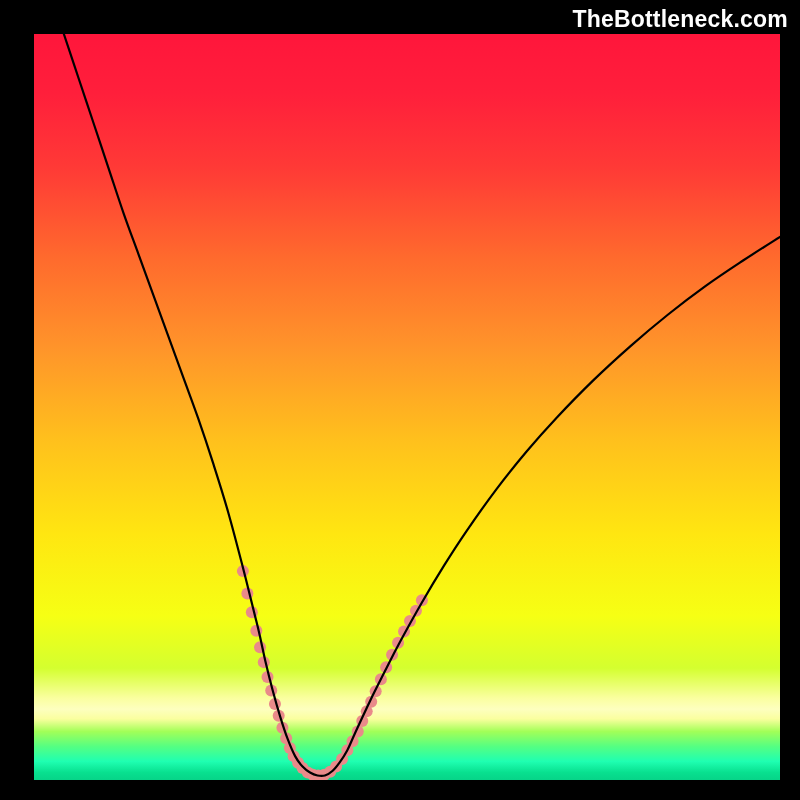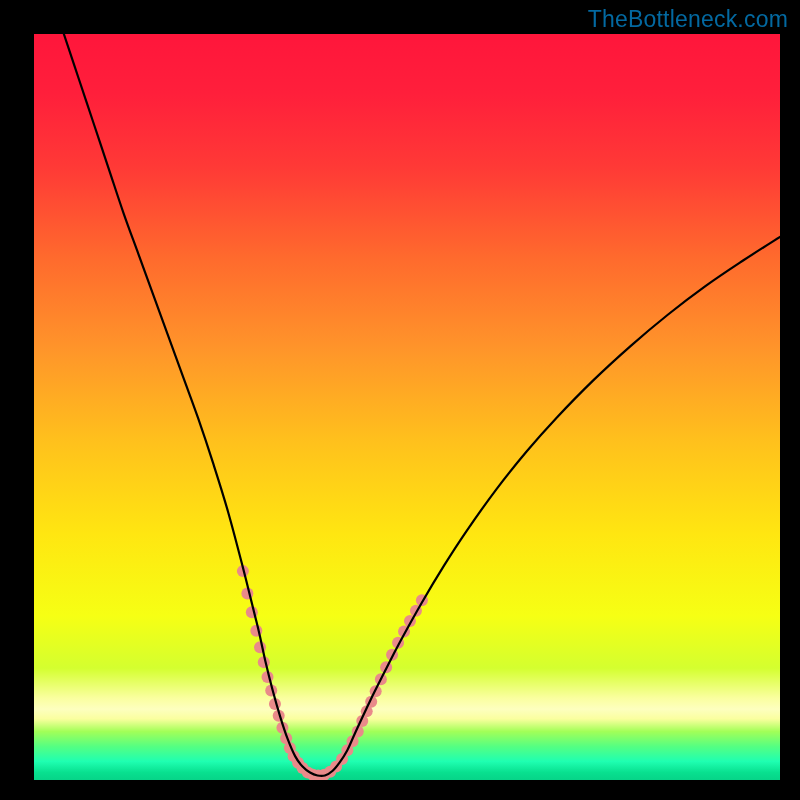--- a/index.html
+++ b/index.html
@@ -38,23 +38,23 @@
     position: absolute;
     left: 0;
     top: 0;
     width: 100%;
     height: 100%;
   }
   .watermark {
     position: absolute;
     top: 6px;
     right: 12px;
-    color: #0369a1;
+    color: #ffffff;
     font-size: 23px;
-    font-weight: 400;
+    font-weight: 700;
     letter-spacing: 0.2px;
   }
 </style>
 </head>
 <body>
 
 <div class="frame">
 
   <div class="watermark">TheBottleneck.com</div>
 

